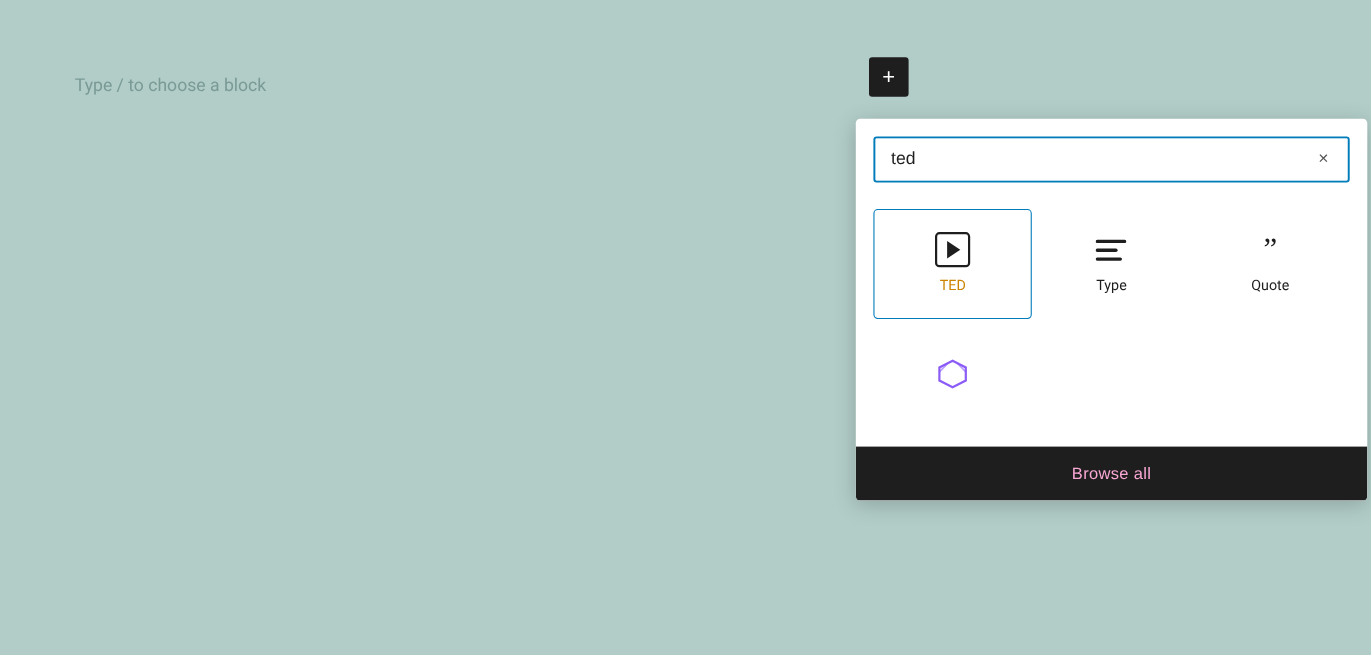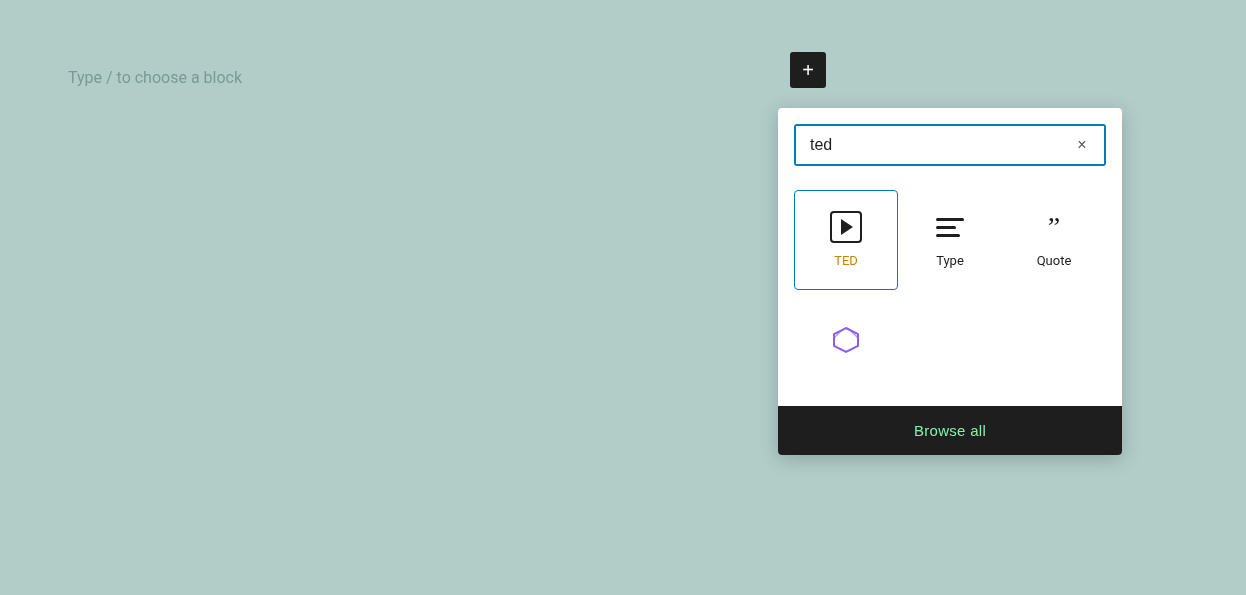--- a/index.html
+++ b/index.html
@@ -41,21 +41,21 @@
       justify-content: center;
       color: white;
       font-size: 20px;
       font-weight: 300;
     }
 
     .popup {
       position: absolute;
       left: 778px;
       top: 108px;
-      width: 344px;
+      width: 465px;
       background: white;
       border-radius: 4px;
       box-shadow: 0 4px 20px rgba(0,0,0,0.2);
       overflow: hidden;
     }
 
     .search-area {
       padding: 16px;
     }
 
@@ -175,21 +175,21 @@
     }
 
     .pre-line:first-child { width: 100%; }
     .pre-line:nth-child(2) { width: 60%; }
     .pre-line:nth-child(3) { width: 80%; }
 
     .browse-all-btn {
       width: 100%;
       padding: 16px;
       background: #1e1e1e;
-      color: #86efac;
+      color: #f9a8d4;
       border: none;
       font-size: 15px;
       font-weight: 500;
       cursor: pointer;
       letter-spacing: 0.3px;
     }
   </style>
 </head>
 <body>
 

